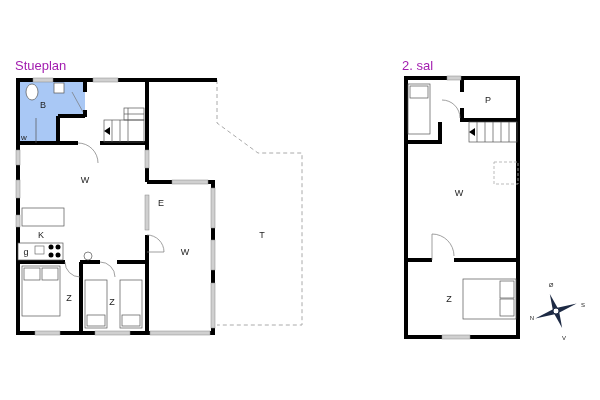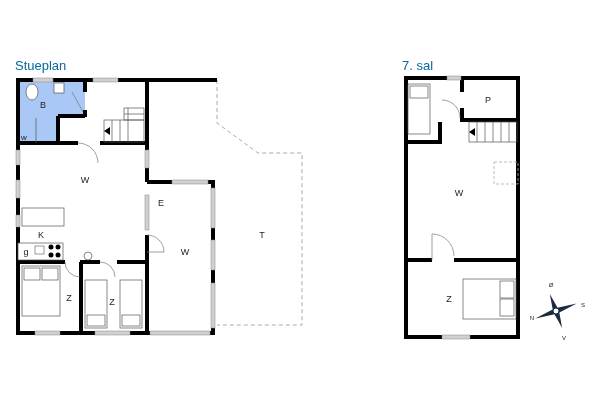--- a/index.html
+++ b/index.html
@@ -1,25 +1,25 @@
 <!DOCTYPE html>
 <html><head>
 <meta charset="utf-8">
 <style>
   html, body { margin:0; padding:0; background:#ffffff; }
   body { width:600px; height:400px; position:relative; overflow:hidden; font-family:"Liberation Sans", sans-serif; }
-  .title { position:absolute; font-size:13px; color:#0369a1;text-align:center; }
+  .title { position:absolute; font-size:13px; color:#a21caf;text-align:center; }
   .lbl { position:absolute; font-size:9px; color:#222; transform:translate(-50%,-50%); }
   svg { position:absolute; left:0; top:0; }
 </style>
 </head>
 <body>
 
 <div class="title" style="left:15px;top:58px;">Stueplan</div>
-<div class="title" style="left:402px;top:58px;">7. sal</div>
+<div class="title" style="left:402px;top:58px;">2. sal</div>
 
 <svg width="600" height="400">
 
   <path d="M18,80 L85,80 L85,116 L58,116 L58,143 L18,143 Z" fill="#a9c8f5"></path>
 
   <path d="M217,80 L217,123 L258,153 L302,153 L302,325 L217,325" fill="none" stroke="#aaa" stroke-width="1" stroke-dasharray="4,3"></path>
 
   <g stroke="#000" stroke-width="4" fill="none">
     <line x1="16" y1="80" x2="217" y2="80"></line>
     <line x1="18" y1="78" x2="18" y2="333"></line>

